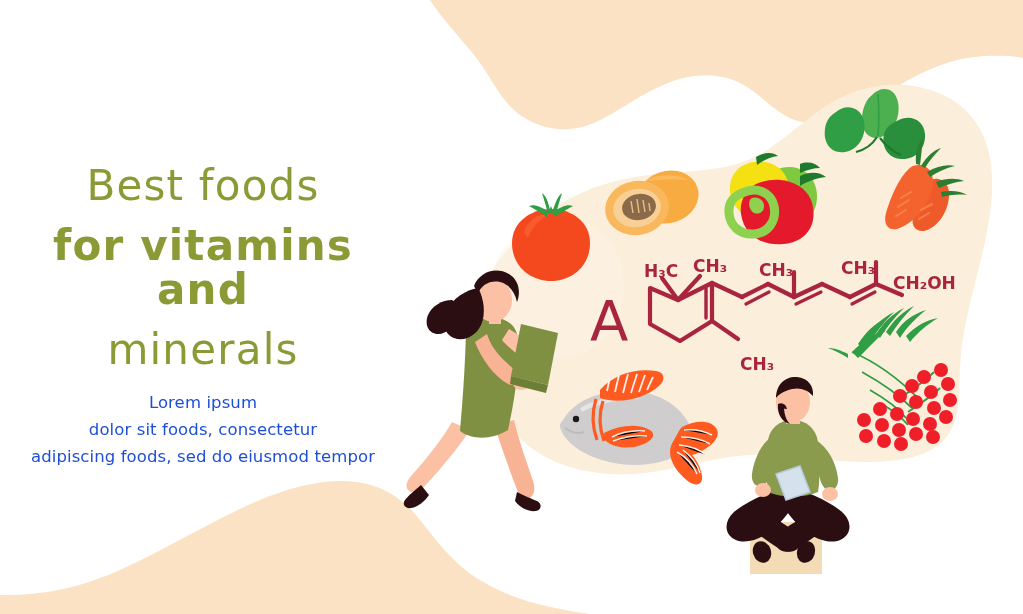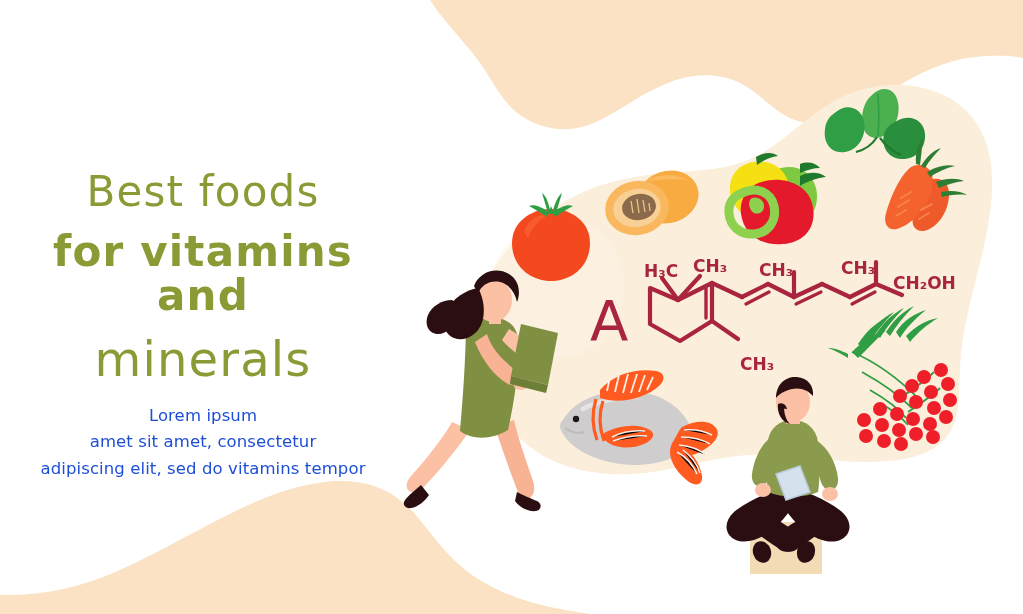--- a/index.html
+++ b/index.html
@@ -8,34 +8,34 @@
     background:#ffffff;
     font-family:"DejaVu Sans", sans-serif;
     overflow:hidden;
   }
   #stage{position:relative;width:1023px;height:614px;overflow:hidden;background:#fff;}
   #bg{position:absolute;left:0;top:0;width:1023px;height:614px;}
   #art{position:absolute;left:0;top:0;width:1023px;height:614px;}
 
   .txtblock{
     position:absolute;
-    left:8px; top:170px;
+    left:8px; top:164px;
     width:390px;
     text-align:center;
   }
   .t-line{
     color:#8c9a35;
     font-family:"DejaVu Sans", sans-serif;
     font-weight:400;
     letter-spacing:1.2px;
     line-height:1.05;
   }
   .t1{font-size:42px;margin-bottom:16px;}
   .t2{font-size:42px;margin-bottom:16px;font-weight:bold;}
-  .t3{font-size:48px;margin-bottom:18px;}
+  .t3{font-size:42px;margin-bottom:18px;}
   .sub{
     color:#1d4ed8;
     font-family:"DejaVu Sans", sans-serif;
     font-size:16.5px;
     line-height:1.62;
     letter-spacing:.1px;
   }
 </style>
 </head>
 <body>
@@ -64,22 +64,22 @@
 
     <path fill="#fdf4e6" d="M487,300 C487,262 510,232 543,222 C575,212 606,226 618,256
              C630,287 623,322 600,342 C576,363 541,362 517,345 C497,331 487,317 487,300 Z" opacity="0.55"></path>
   </svg>
 
   <div class="txtblock">
     <div class="t-line t1">Best  foods</div>
     <div class="t-line t2">for  vitamins  and</div>
     <div class="t-line t3">minerals</div>
     <div class="sub">Lorem ipsum</div>
-    <div class="sub">amet sit amet, consectetur</div>
-    <div class="sub">adipiscing elit, sed do vitamins tempor</div>
+    <div class="sub">dolor sit foods, consectetur</div>
+    <div class="sub">adipiscing foods, sed do eiusmod tempor</div>
   </div>
 
   <svg id="art" viewBox="0 0 1023 614" xmlns="http://www.w3.org/2000/svg">
 
     <g>
       <path fill="#f4491e" d="M512,243 C512,222 531,209 551,209 C572,209 590,222 590,243
                C590,266 572,281 551,281 C530,281 512,266 512,243 Z"></path>
       <path fill="#ff6a3c" opacity="0.55" d="M524,232 C528,219 540,213 550,214 C540,219 532,226 528,238 Z"></path>
       <g fill="#2f9e44">
         <path d="M551,206 L554,214 L548,214 Z"></path>

